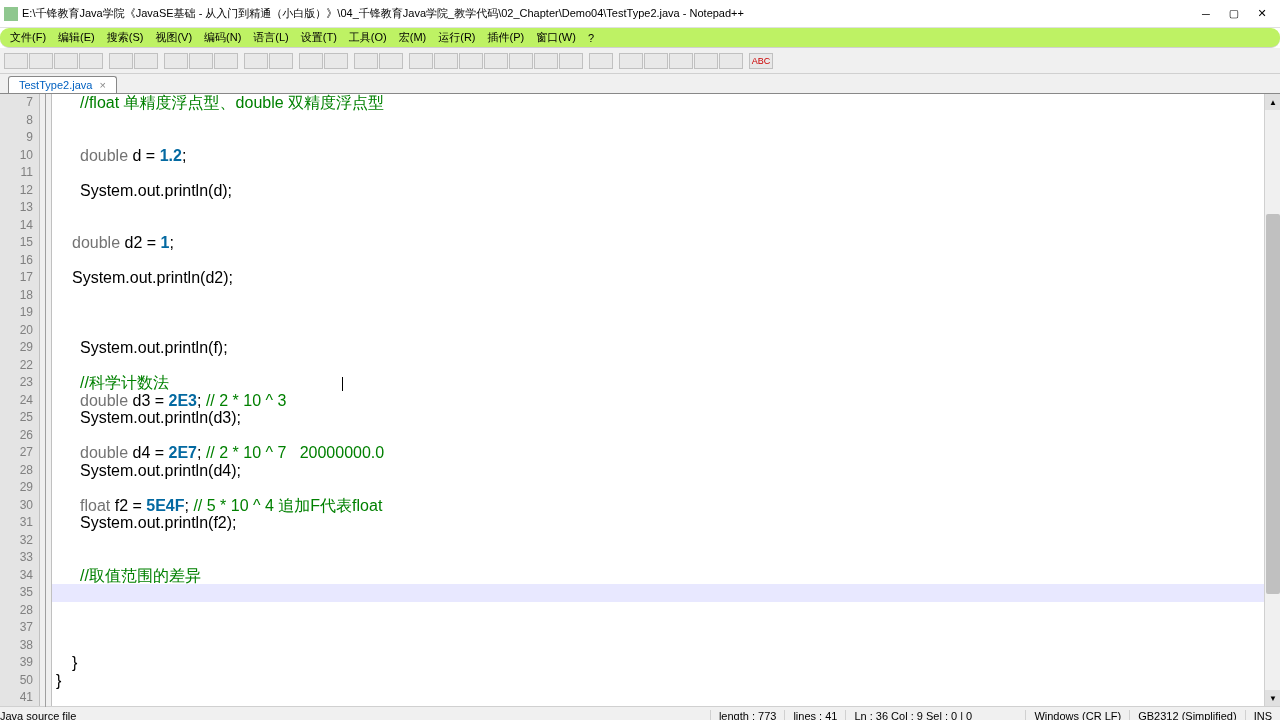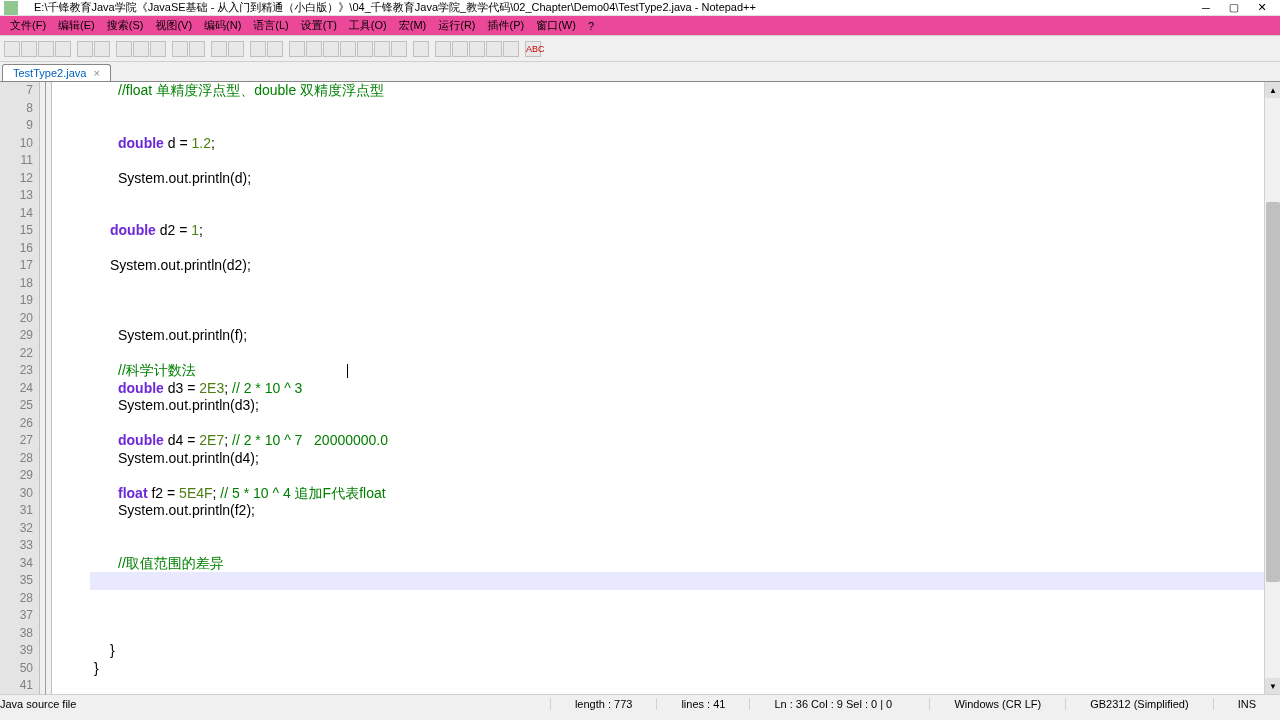--- a/index.html
+++ b/index.html
@@ -1,48 +1,48 @@
 <!DOCTYPE html>
 <html><head>
 <meta charset="utf-8">
 <style>
 * { margin: 0; padding: 0; box-sizing: border-box; font-family: "Microsoft YaHei", Arial, sans-serif; }
 body { background: #fff; width: 1280px; height: 720px; overflow: hidden; font-size: 12px; }
-.titlebar { height: 16px; background: #fff; display: flex; align-items: center; padding: 0 4px; border-bottom: 1px solid #e0e0e0; gap: 12px; }
+.titlebar { height: 28px; background: #fff; display: flex; align-items: center; padding: 0 4px; border-bottom: 1px solid #e0e0e0; }
 .titlebar-icon { width: 14px; height: 14px; background: #8fc78f; margin-right: 4px; }
 .titlebar-text { flex: 1; font-size: 11px; color: #000; }
 .titlebar-controls { display: flex; }
 .titlebar-btn { width: 28px; height: 18px; display: flex; align-items: center; justify-content: center; font-size: 11px; cursor: pointer; }
-.menubar { height: 20px; background: #ec4899; display: flex; align-items: center; padding: 0 4px; border-bottom: 1px solid #d0d0d0; }
+.menubar { height: 20px; background: #bef264; display: flex; align-items: center; padding: 0 4px; border-bottom: 1px solid #d0d0d0; border-radius: 9px; }
 .menu-item { padding: 2px 6px; font-size: 11px; cursor: pointer; }
 .toolbar { height: 26px; background: #f0f0f0; display: flex; align-items: center; padding: 0 4px; border-bottom: 1px solid #d0d0d0; gap: 1px; }
-.tool-btn { width: 16px; height: 16px; background: #e8e8e8; border: 1px solid #c0c0c0; cursor: pointer; }
+.tool-btn { width: 24px; height: 16px; background: #e8e8e8; border: 1px solid #c0c0c0; cursor: pointer; }
 .tool-sep { width: 4px; }
-.tabbar { height: 20px; background: #f0f0f0; display: flex; align-items: flex-end; padding: 0 2px; border-bottom: 1px solid #888; }
+.tabbar { height: 20px; background: #f0f0f0; display: flex; align-items: flex-end; padding: 0 8px; border-bottom: 1px solid #888; }
 .tab { padding: 2px 10px; font-size: 11px; background: #fff; border: 1px solid #888; border-bottom: none; border-radius: 3px 3px 0 0; cursor: pointer; color: #0060c0; }
 .editor { display: flex; height: 612px; position: relative; }
 .gutter { width: 40px; background: #e4e4e4; border-right: 1px solid #c0c0c0; text-align: right; padding-right: 6px; color: #808080; font-size: 12px; font-family: Consolas, monospace; }
 .gutter-line { height: 17.5px; line-height: 17.5px; }
 .fold-margin { width: 12px; background: #f0f0f0; border-right: 1px solid #c0c0c0; }
 .fold-line { height: 17.5px; display: flex; align-items: center; justify-content: center; }
 .fold-bar { width: 1px; height: 100%; background: #a0a0a0; }
-.code { flex: 1; font-family: Consolas, "Microsoft YaHei", monospace; font-size: 14px; position: relative; overflow: hidden; margin-left: 38px; }
+.code { flex: 1; font-family: Consolas, "Microsoft YaHei", monospace; font-size: 16px; position: relative; overflow: hidden; }
 .code-line { height: 17.5px; line-height: 17.5px; padding-left: 28px; white-space: pre; position: relative; }
 .code-line.indent2 { padding-left: 20px; }
 .code-line.highlight { background: #e8e8ff; }
-.kw { color: #6d28d9; font-weight: bold; text-align: center; }
-.num { color: #4d7c0f; }
+.kw { color: #737373; font-weight: normal; text-align: center; }
+.num { color: #0369a1; font-weight: bold; }
 .comment { color: #008000; }
 .cursor-mark { display: inline-block; width: 1px; height: 14px; background: #000; vertical-align: middle; }
 .scrollbar-v { position: absolute; right: 0; top: 0; width: 16px; height: 100%; background: #f0f0f0; border-left: 1px solid #d0d0d0; }
 .scroll-arrow { width: 16px; height: 16px; background: #e0e0e0; display: flex; align-items: center; justify-content: center; font-size: 8px; }
 .scroll-thumb { position: absolute; width: 14px; left: 1px; background: #c0c0c0; border-radius: 2px; }
 .statusbar { height: 18px; background: #f0f0f0; border-top: 1px solid #d0d0d0; display: flex; align-items: center; font-size: 11px; color: #000; }
 .status-left { flex: 1; }
-.status-seg { padding: 0 24px; border-left: 1px solid #d0d0d0; }
+.status-seg { padding: 0 8px; border-left: 1px solid #d0d0d0; }
 .bottombar { height: 22px; background: #f0f0f0; display: flex; align-items: center; padding: 0 4px; gap: 6px; }
 </style>
 </head>
 <body>
 
 <div class="titlebar">
   <div class="titlebar-icon"></div>
   <div class="titlebar-text">E:\千锋教育Java学院《JavaSE基础 - 从入门到精通（小白版）》\04_千锋教育Java学院_教学代码\02_Chapter\Demo04\TestType2.java - Notepad++</div>
   <div class="titlebar-controls">
     <div class="titlebar-btn">─</div>

